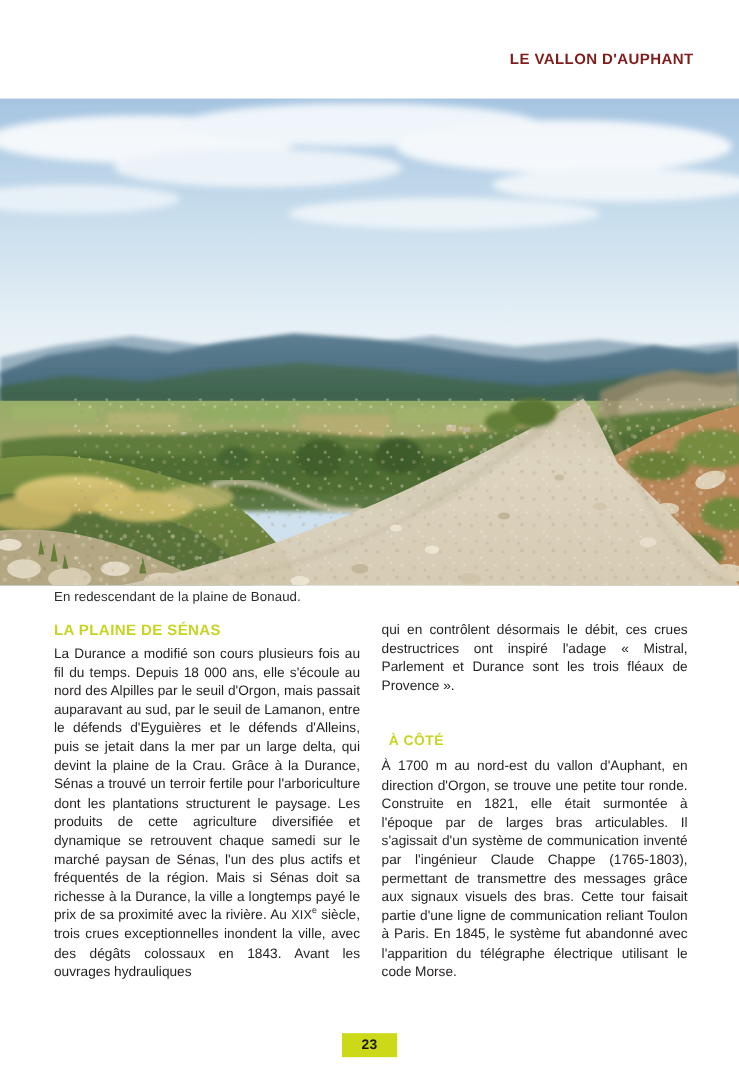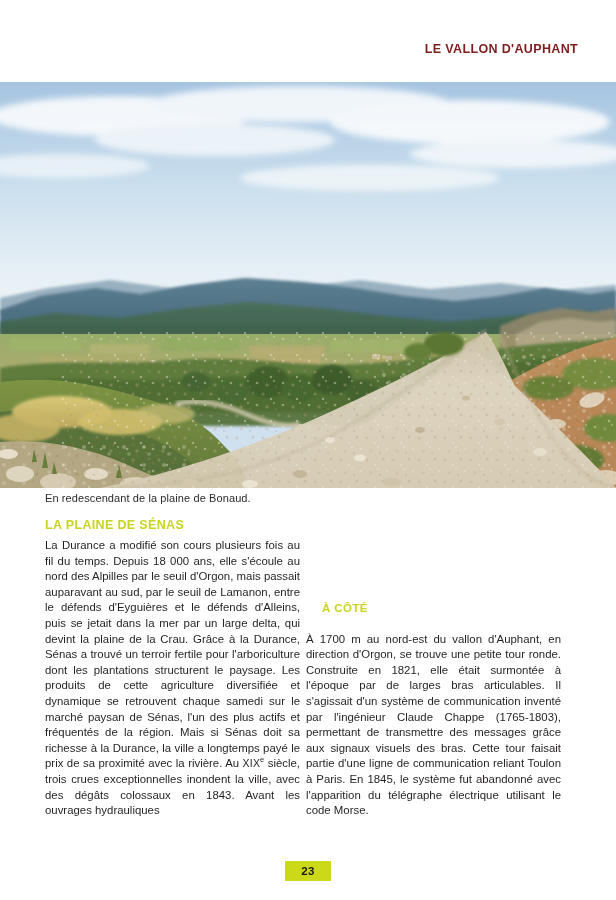--- a/index.html
+++ b/index.html
@@ -44,33 +44,32 @@
     color: #2b2b2b;
     letter-spacing: 0.1px;
   }
 
   
   .columns {
     position: absolute;
     left: 45px; top: 518px;
     width: 528px;
     display: flex;
-    gap: 6px;
-    align-items: flex-end;
+    gap: 18px;
   }
   .col { width: 255px; }
 
   .section-kicker {
     font-size: 11.5px;
     font-weight: bold;
     color: #c8d422;
     letter-spacing: 0.4px;
     text-transform: uppercase;
     line-height: 1.18;
-    margin: 16px;
+    margin: 6px;
   }
   .section-title {
     font-size: 12.5px;
     font-weight: bold;
     color: #c8d422;
     letter-spacing: 0.35px;
     text-transform: uppercase;
     line-height: 1.2;
     margin: 0 0 6px 0;
   }
@@ -339,20 +338,21 @@
 <div class="caption">En redescendant de la plaine de Bonaud.</div>
 
 <div class="columns">
 
   <div class="col">
     <h2 class="section-title first">LA PLAINE DE SÉNAS</h2>
     <p class="body-text"><span>La Durance a modifié son cours plusieurs fois au fil du temps. Depuis 18 000 ans, elle s'écoule au nord des Alpilles par le seuil d'Orgon, mais passait auparavant au sud, par le seuil de Lamanon, entre le défends d'Eyguières et le défends d'Alleins, puis se jetait dans la mer par un large delta, qui devint la plaine de la Crau. Grâce à la Durance, Sénas a trouvé un terroir fertile pour l'arboriculture dont les plantations structurent le paysage. Les produits de cette agriculture diversifiée et dynamique se retrouvent chaque samedi sur le marché paysan de Sénas, l'un des plus actifs et fréquentés de la région. Mais si Sénas doit sa richesse à la Durance, la ville a longtemps payé le prix de sa proximité avec la rivière. Au </span><span class="sc">XIX</span><sup>e</sup><span> siècle, trois crues exceptionnelles inondent la ville, avec des dégâts colossaux en 1843. Avant les ouvrages hydrauliques</span></p>
   </div>
 
   <div class="col">
+    <p class="body-text">qui en contrôlent désormais le débit, ces crues destructrices ont inspiré l'adage « Mistral, Parlement et Durance sont les trois fléaux de Provence ».</p>
 
     <div class="spacer-aside"></div>
 
     <h3 class="section-kicker">À CÔTÉ</h3>
     <p class="body-text">À 1700 m au nord-est du vallon d'Auphant, en direction d'Orgon, se trouve une petite tour ronde. Construite en 1821, elle était surmontée à l'époque par de larges bras articulables. Il s'agissait d'un système de communication inventé par l'ingénieur Claude Chappe (1765-1803), permettant de transmettre des messages grâce aux signaux visuels des bras. Cette tour faisait partie d'une ligne de communication reliant Toulon à Paris. En 1845, le système fut abandonné avec l'apparition du télégraphe électrique utilisant le code Morse.</p>
   </div>
 
 </div>
 
 <div class="folio">23</div>

